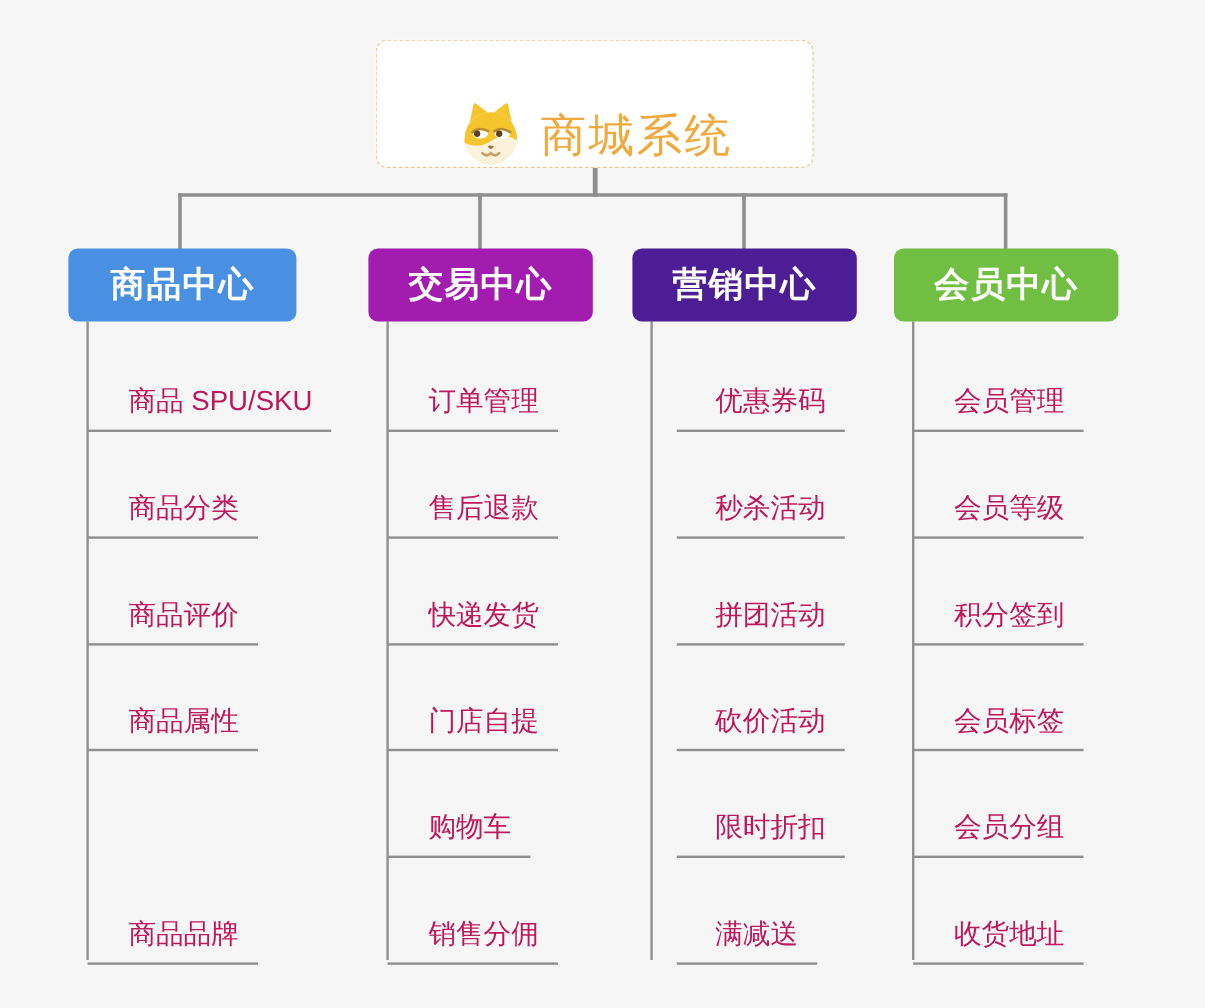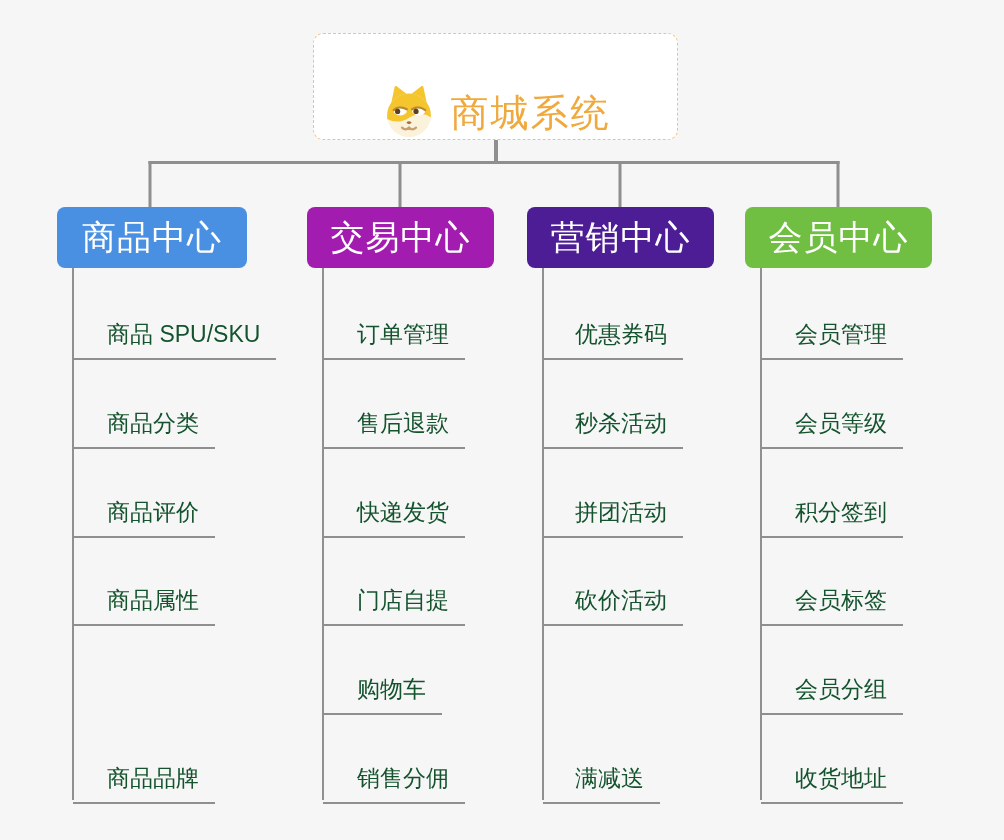--- a/index.html
+++ b/index.html
@@ -19,41 +19,41 @@
     background:#ffffff;border:1px dashed #edc384;border-radius:10px;
     display:flex;align-items:flex-end;justify-content:center;gap:14px;
     z-index:2;box-sizing:border-box;
   }
   .root-title{font-size:38px;font-weight:500;letter-spacing:2px;}
   .root-icon{width:56px;height:56px;display:block;}
 
   
   .branch{
     position:absolute;top:207px;height:61px;border-radius:8px;
-    color:#ffffff;font-size:34px;font-weight:400;letter-spacing:1px;
+    color:#ffffff;font-size:29px;font-weight:700;letter-spacing:1px;
     display:flex;align-items:center;justify-content:center;
     z-index:2;
   }
   .branch0{left:57px;width:190px;}
   .branch1{left:307px;width:187px;}
   .branch2{left:527px;width:187px;}
   .branch3{left:745px;width:187px;text-align:center;}
 
   
   .leaf{
     position:absolute;
-    font-size:23px;color:#14532d;
+    font-size:23px;color:#be185d;
     padding:0 16px 8px 34px;
     border-bottom:2px solid #8f8f8f;
     white-space:nowrap;
     z-index:1;
   }
   .col0{left:73px;}
   .col1{left:323px;}
-  .col2{left:543px;padding-left:32px;}
+  .col2{left:564px;padding-left:32px;}
   .col3{left:761px;}
   .row0{top:319px;}
   .row1{top:408px;}
   .row2{top:497px;}
   .row3{top:585px;}
   .row4{top:674px;}
   .row5{top:763px;}
 </style>
 </head>
 <body>
@@ -124,20 +124,21 @@
   <div class="leaf col1 row1">售后退款</div>
   <div class="leaf col1 row2">快递发货</div>
   <div class="leaf col1 row3">门店自提</div>
   <div class="leaf col1 row4">购物车</div>
   <div class="leaf col1 row5">销售分佣</div>
 
   <div class="leaf col2 row0">优惠券码</div>
   <div class="leaf col2 row1">秒杀活动</div>
   <div class="leaf col2 row2">拼团活动</div>
   <div class="leaf col2 row3">砍价活动</div>
+  <div class="leaf col2 row4">限时折扣</div>
   <div class="leaf col2 row5">满减送</div>
 
   <div class="leaf col3 row0">会员管理</div>
   <div class="leaf col3 row1">会员等级</div>
   <div class="leaf col3 row2">积分签到</div>
   <div class="leaf col3 row3">会员标签</div>
   <div class="leaf col3 row4">会员分组</div>
   <div class="leaf col3 row5">收货地址</div>
 
 </div>

